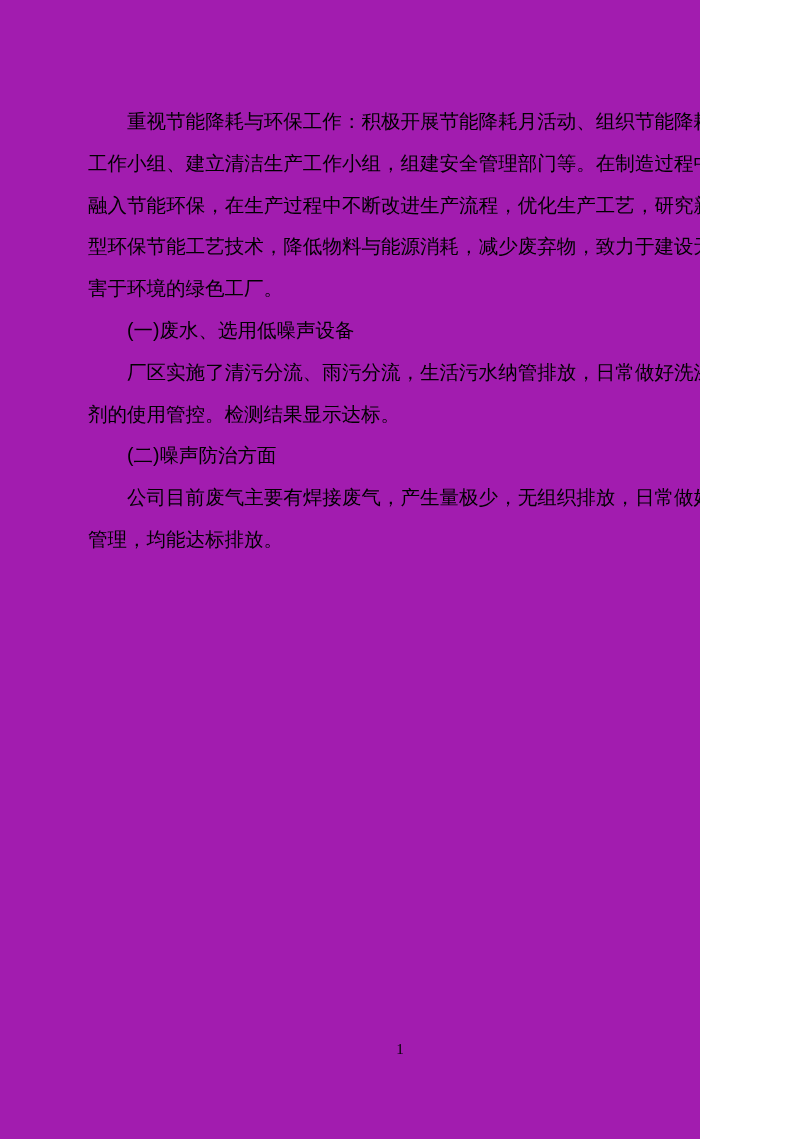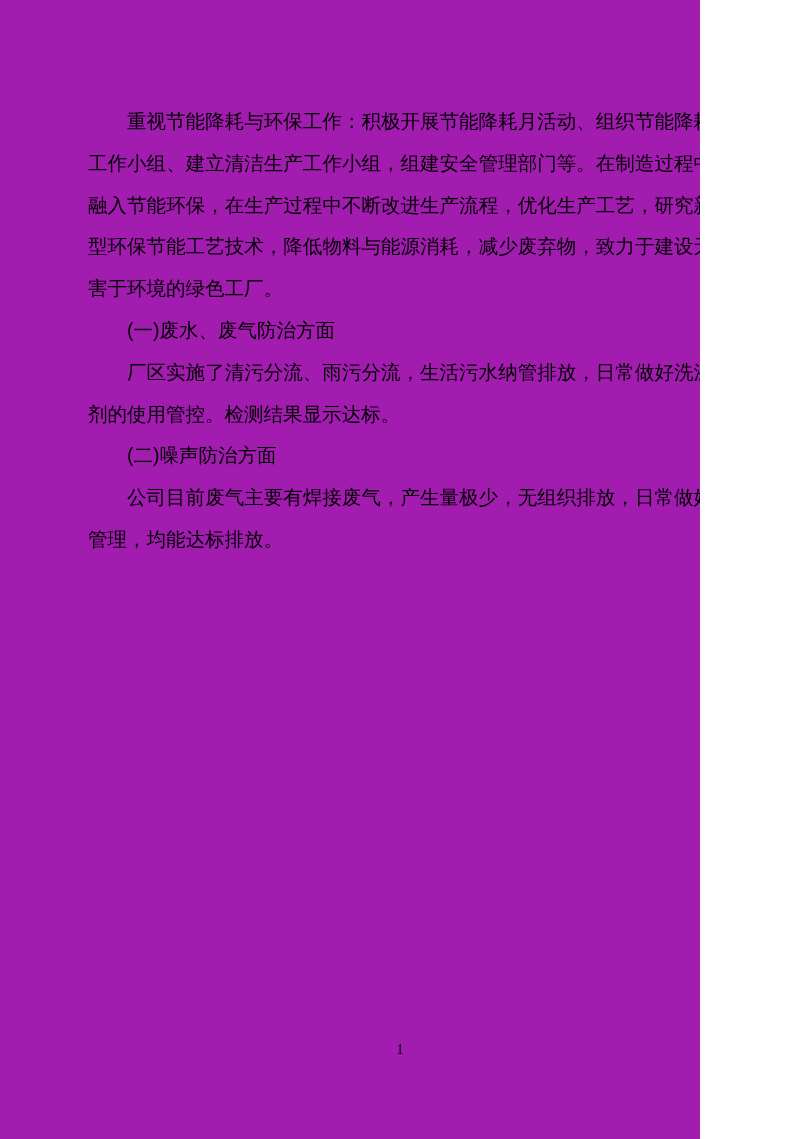--- a/index.html
+++ b/index.html
@@ -42,20 +42,20 @@
     font-size: 15px;
     line-height: 18px;
   }
 </style>
 </head>
 <body>
 
 <div class="page">
   <div class="content">
     <p>重视节能降耗与环保工作：积极开展节能降耗月活动、组织节能降耗工作小组、建立清洁生产工作小组，组建安全管理部门等。在制造过程中融入节能环保，在生产过程中不断改进生产流程，优化生产工艺，研究新型环保节能工艺技术，降低物料与能源消耗，减少废弃物，致力于建设无害于环境的绿色工厂。</p>
-    <p>(一)废水、废气防治方面</p>
+    <p>(一)废水、选用低噪声设备</p>
     <p>厂区实施了清污分流、雨污分流，生活污水纳管排放，日常做好洗涤剂的使用管控。检测结果显示达标。</p>
     <p>(二)噪声防治方面</p>
     <p>公司目前废气主要有焊接废气，产生量极少，无组织排放，日常做好管理，均能达标排放。</p>
   </div>
 
   <div class="page-number">1</div>
 </div>
 
 </body></html>

